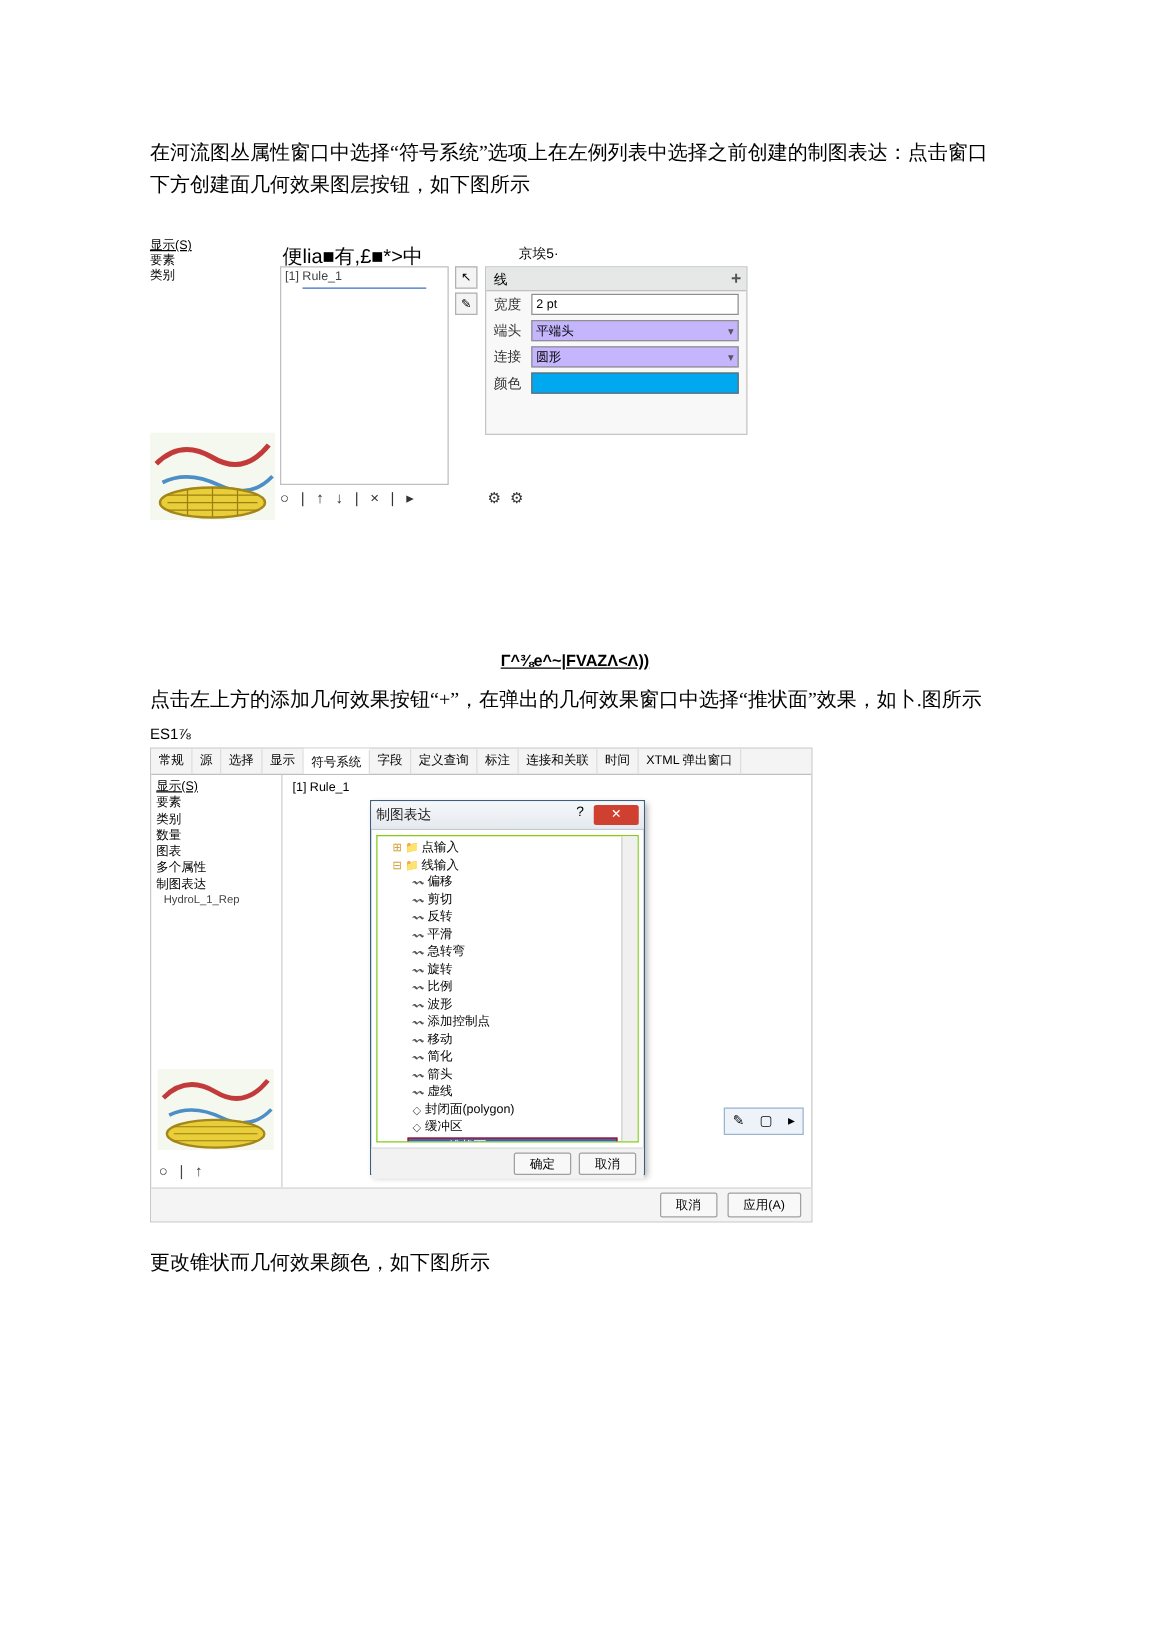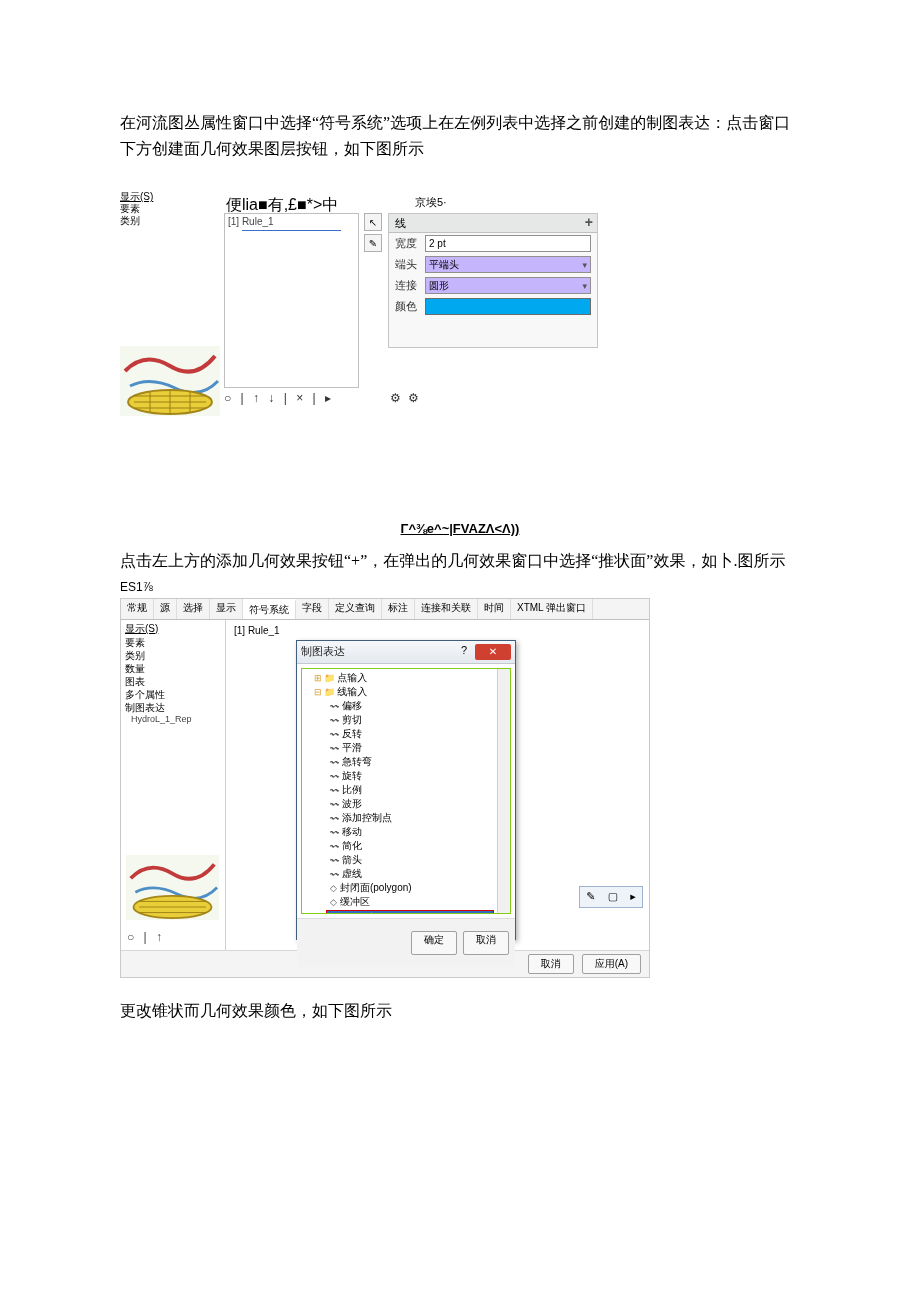--- a/index.html
+++ b/index.html
@@ -159,21 +159,21 @@
     position: absolute; right: 0; top: 0; bottom: 0; width: 12px; background: #f0f0f0; border-left: 1px solid #d0d0d0;
   }
   .fig2-dialog .tree .grp { padding-left: 10px; }
   .fig2-dialog .tree .grp .gicon { color: #d6a23c; font-size: 9px; margin-right: 2px;}
   .fig2-dialog .tree .item { padding-left: 26px; line-height: 14px; display: flex; align-items: center; gap: 3px;}
   .fig2-dialog .tree .item .iicon { color: #555; font-size: 9px;}
   .fig2-dialog .tree .item.sel { background: #316ac5; color: #fff; border: 1px solid #d30000; padding-left: 22px; margin: 1px 14px 1px 22px; box-sizing: border-box; }
   .fig2-dialog .tree .item.sel .iicon { color: #fff; }
   .fig2-dialog .tree .polyicon { color: #8a8a8a; }
   .fig2-dialog .dlgbtns {
-    height: 24px; display: flex; justify-content: flex-end; gap: 6px; padding: 12px 6px; 
+    height: 24px; display: flex; justify-content: flex-end; gap: 6px; padding: 0 6px; align-items: center;
     background: #f2f2f2; border-top: 1px solid #dcdcdc;
   }
   .fig2-dialog .dlgbtns .btn { border: 1px solid #a0a0a0; background: #f8f8f8; padding: 1px 12px; font-size: 10px; border-radius: 2px;}
 
   .fig2-rightsmall {
     position: absolute; right: 6px; bottom: 42px;
     width: 62px; height: 20px; border: 1px solid #9db4cf; background: #eef3f9;
     display: flex; align-items: center; justify-content: space-around;
   }
   .fig2-rightsmall span { font-size: 11px; }

